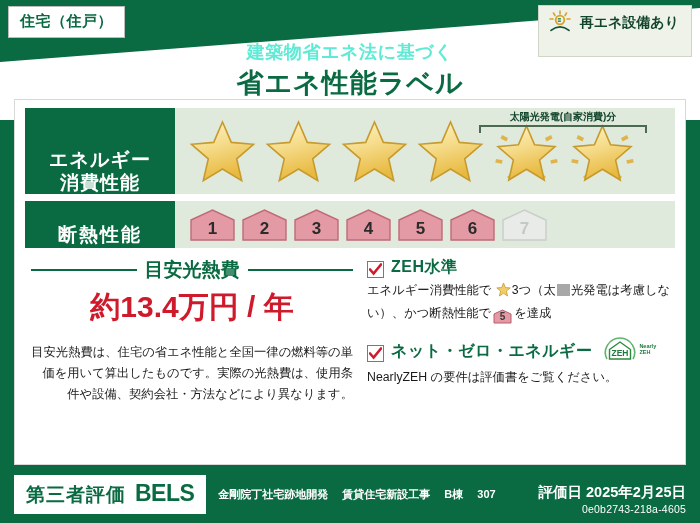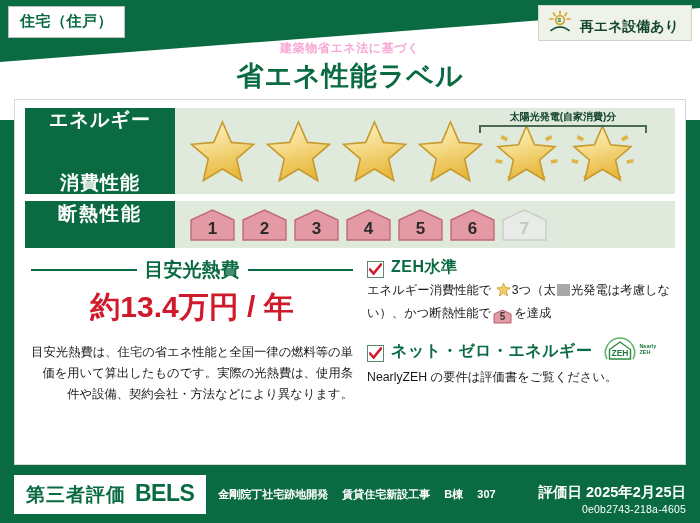--- a/index.html
+++ b/index.html
@@ -31,49 +31,49 @@
     background:#ffffff; border:1px solid #bdbdbd;
     padding:5px 11px 6px 11px;
     color:#0a6b42; font-weight:bold; font-size:15px;
     letter-spacing:0.5px;
     z-index:6;
   }
   
   .re-chip {
     position:absolute; right:8px; top:5px;
     background:#eef2e9; border:1px solid #cfd6c8;
-    padding:4px 12px 4px 8px;
-    display:flex; align-items:flex-end; gap:7px;
+    padding:4px 12px 20px 8px;
+    display:flex; align-items:center; gap:7px;
     z-index:6;
   }
   .re-chip .txt { color:#13452c; font-weight:bold; font-size:14px; }
   
   .title-wrap {
     position:absolute; left:0; top:40px; width:700px;
     text-align:center; z-index:5;
   }
   .title-sub {
-    color:#f9a8d4; font-weight:bold; font-size:12px; letter-spacing:0.6px;
+    color:#5eead4; font-weight:bold; font-size:18px; letter-spacing:0.6px;
   }
   .title-main {
     color:#0a6b42; font-weight:bold; font-size:27px; letter-spacing:1px;
     margin-top:1px;
   }
   
   .body-card {
     position:absolute; left:14px; top:99px; right:14px; bottom:58px;
     background:#ffffff;
     border:1px solid #d8d8d8;
     z-index:4;
   }
   
   .perf-row { display:flex; align-items:stretch; }
   .row-label {
     background:#0a6b42; color:#fff; font-weight:bold;
-    display:flex; flex-direction:column; align-items:center; justify-content:space-between;
+    display:flex; flex-direction:column; align-items:center; justify-content:flex-end;
     text-align:center; letter-spacing:1px; flex:0 0 150px;
   }
   .row-energy { margin:8px 10px 0 10px; height:86px; }
   .row-energy .row-label { font-size:19px; line-height:1.22; }
   .row-energy .row-value { flex:1; background:#dfe9dc; position:relative; }
   .row-insul { margin:7px 10px 0 10px; height:47px; }
   .row-insul .row-label { font-size:19px; letter-spacing:2px; }
   .row-insul .row-value {
     flex:1; background:#dfe9dc; position:relative;
     display:flex; align-items:center; padding-left:14px; gap:5px;

